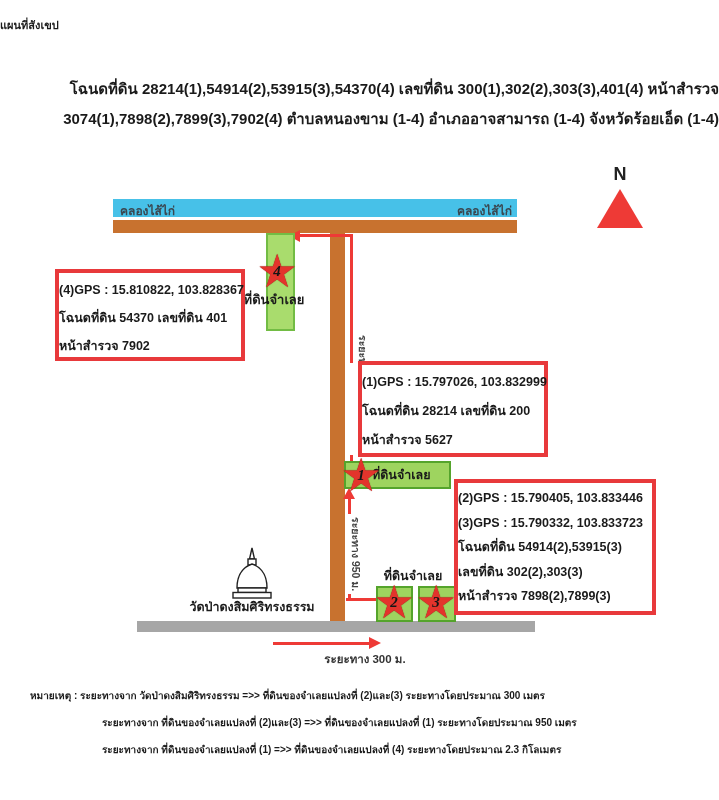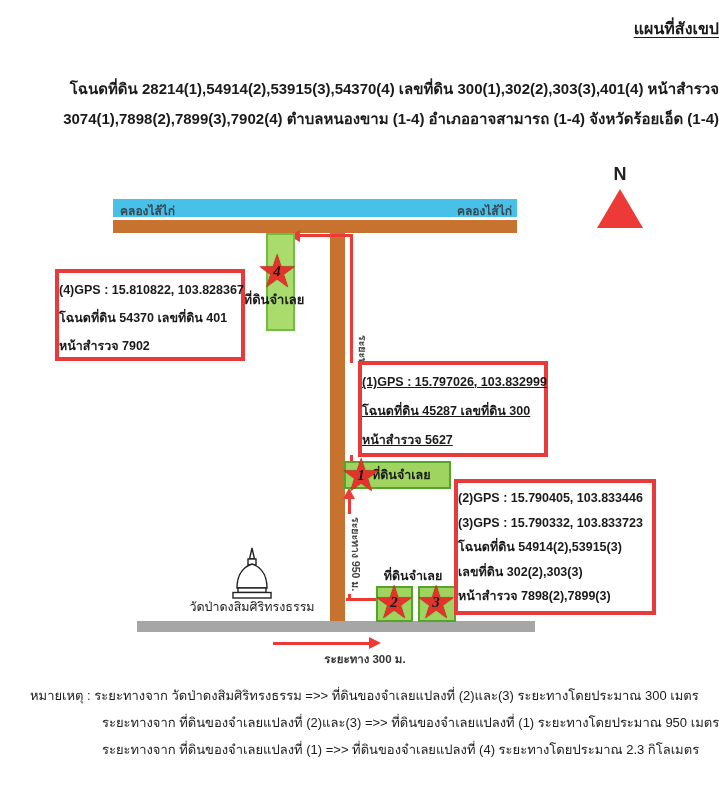--- a/index.html
+++ b/index.html
@@ -1,20 +1,20 @@
 <!DOCTYPE html>
 <html><head>
 <meta charset="utf-8">
 <style>
   html,body { margin:0; padding:0; background:#fff; }
   .page { position:relative; width:719px; height:800px; background:#fff;
           font-family:"Liberation Sans", sans-serif; color:#1a1a1a; overflow:hidden; }
 
-  .title { position:absolute; top:16px; left:0; width:100%; margin:0; text-align:right;
-           font-size:16px; font-weight:bold; text-decoration:underline; text-underline-offset:3px; }
+  .title { position:absolute; top:16px; left:0; width:100%; margin:0; text-align:left;
+           font-size:11px; font-weight:bold; text-underline-offset:3px; }
 
   .header-par { position:absolute; top:74px; left:0; width:100%; text-align:right;
                 font-weight:bold; font-size:15px; line-height:30px; }
 
   
   .north-n { position:absolute; left:605px; top:164px; width:30px; text-align:center;
              font-size:18px; font-weight:bold; color:#222; }
   .north-tri { position:absolute; left:597px; top:189px; width:0; height:0;
                border-left:23px solid transparent; border-right:23px solid transparent;
                border-bottom:39px solid #ee3a36; }
@@ -74,31 +74,31 @@
   .v23  { left:371px; top:332px; }
   .v950 { left:364px; top:514px; }
   .label300 { position:absolute; left:283px; top:650px; width:92px; text-align:center;
               font-size:11.5px; font-weight:bold; color:#333; z-index:2;margin-left:36px; }
 
   
   .callout { position:absolute; border:4px solid #e8393b; background:#fff; padding:3px 8px 0 0;
              font-size:12.5px; font-weight:bold; z-index:2; box-sizing:border-box; }
   .callout div { white-space:nowrap; }
   .box4  { left:55px;  top:269px; width:190px; height:92px;  line-height:28px; }
-  .box1  { left:358px; top:361px; width:190px; height:96px;  line-height:29px;text-decoration:underline; }
+  .box1  { left:358px; top:361px; width:190px; height:96px;  line-height:29px; }
   .box23 { left:454px; top:479px; width:202px; height:136px; line-height:24.5px; }
 
   
   .temple-icon { position:absolute; left:227px; top:547px; z-index:2; }
   .temple-label { position:absolute; left:180px; top:597px; width:144px; text-align:center;
-                  font-size:12.5px; font-weight:normal; z-index:2; }
+                  font-size:12.5px; font-weight:bold; z-index:2; }
 
   
   .notes { position:absolute; left:30px; top:682px; right:8px; }
-  .note-line { font-size:13px; font-weight:normal; line-height:27px; white-space:nowrap; }
+  .note-line { font-size:10px; font-weight:bold; line-height:27px; white-space:nowrap; }
   .note-line.indent { margin-left:72px; }
 </style>
 </head>
 <body>
 
 <div class="page">
 
   <h1 class="title">แผนที่สังเขป</h1>
 
   <div class="header-par">
@@ -158,21 +158,21 @@
   </div>
 
   <div class="callout box4">
     <div>(4)GPS : 15.810822, 103.828367</div>
     <div>โฉนดที่ดิน 54370 เลขที่ดิน 401</div>
     <div>หน้าสำรวจ 7902</div>
   </div>
 
   <div class="callout box1">
     <div>(1)GPS : 15.797026, 103.832999</div>
-    <div>โฉนดที่ดิน 45287 เลขที่ดิน 300</div>
+    <div>โฉนดที่ดิน 28214 เลขที่ดิน 200</div>
     <div>หน้าสำรวจ 5627</div>
   </div>
 
   <div class="callout box23">
     <div>(2)GPS : 15.790405, 103.833446</div>
     <div>(3)GPS : 15.790332, 103.833723</div>
     <div>โฉนดที่ดิน 54914(2),53915(3)</div>
     <div>เลขที่ดิน 302(2),303(3)</div>
     <div>หน้าสำรวจ 7898(2),7899(3)</div>
   </div>

